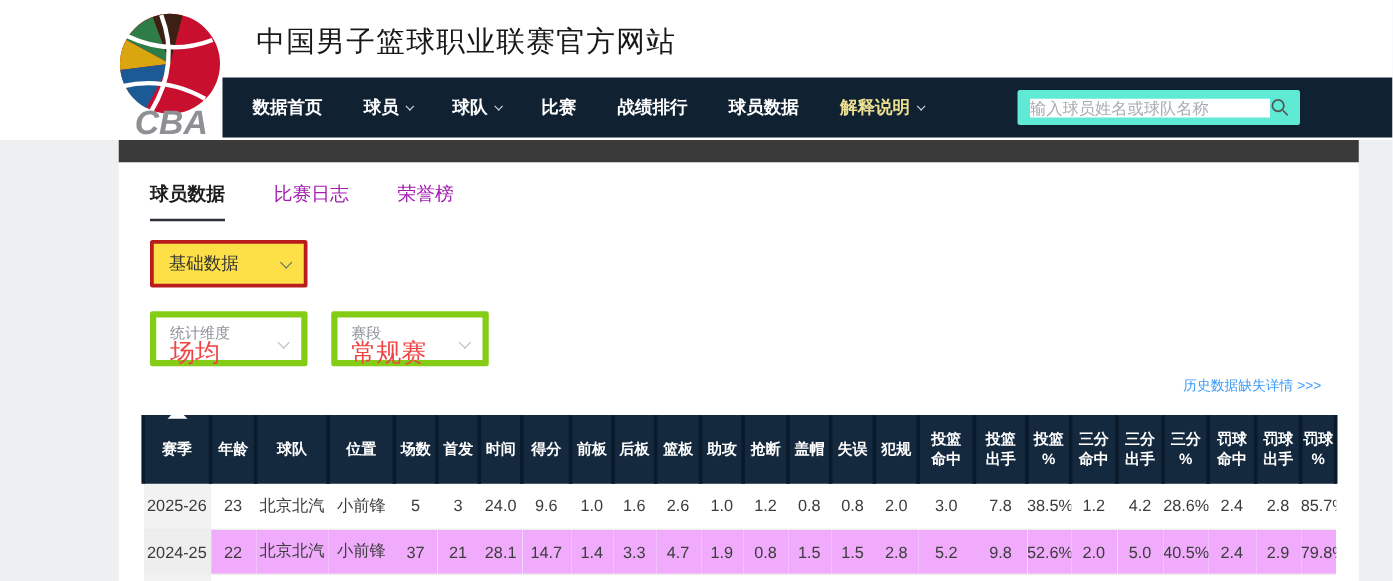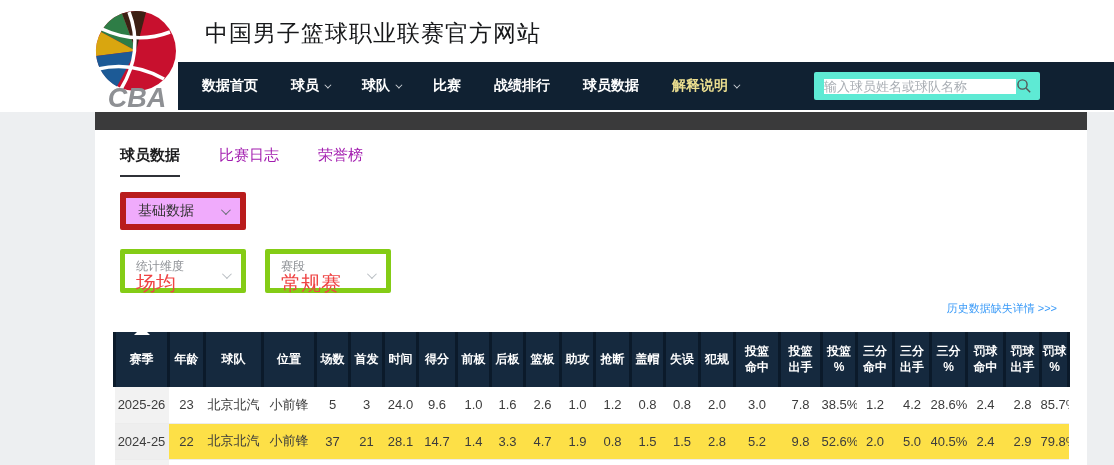--- a/index.html
+++ b/index.html
@@ -37,21 +37,21 @@
 
   
   #card { position:absolute; left:95px; top:130px; width:992px; height:335px; background:#ffffff; }
 
   #tabs { position:absolute; left:25px; top:16px; display:flex; gap:39px; }
   .tab { font-size:15px; color:#a21caf; padding-bottom:10px; cursor:pointer; }
   .tab.active { font-weight:bold; color:#1d1d1f; border-bottom:2px solid #2f3138; }
 
   #category-select {
     position:absolute; left:25px; top:62px; width:126px; height:38px;
-    border:6px solid #b91c1c; border-radius:2px; background:#f0abfc;
+    border:3px solid #b91c1c; border-radius:2px; background:#fde047;
     display:flex; align-items:center; justify-content:space-between;
     padding:0 12px; font-size:14px; color:#333; cursor:pointer;
   }
   #category-select .chev { border-color:#6a6f75; }
 
   #filter-row { position:absolute; left:25px; top:119px; display:flex; gap:19px; }
   .filter-box {
     position:relative; width:126px; height:44px; border:5px solid #84cc16; border-radius:2px;
     background:#fff; padding:4px 26px 4px 11px; cursor:pointer;
   }
@@ -72,21 +72,21 @@
     background:#15293e; color:#ffffff; font-size:12px; font-weight:bold;
     height:55px; text-align:center; vertical-align:middle;
     border-left:3px solid #0b1a2a; white-space:pre-line; line-height:1.3; cursor:pointer;
   }
   #stats-table th:last-child { border-right:3px solid #0b1a2a; }
   #stats-table td {
     font-size:13px; color:#3c3c3c; height:36px; text-align:center; vertical-align:middle;
     background:#ffffff; border-bottom:1px solid #ececec; white-space:nowrap; overflow:hidden;
   }
   #stats-table tr td:first-child { background:#f2f2f2; }
-  #stats-table tr.even td { background:#fde047; }
+  #stats-table tr.even td { background:#f0abfc; }
   #stats-table tr.even td:first-child { background:#eeeeee; }
   #stats-table tr.partial td { border-bottom:none; }
 </style>
 </head>
 <body>
 
 <div id="white-band"></div>
 
 <div id="logo">
   <svg width="94" height="106" viewBox="0 0 94 106">

